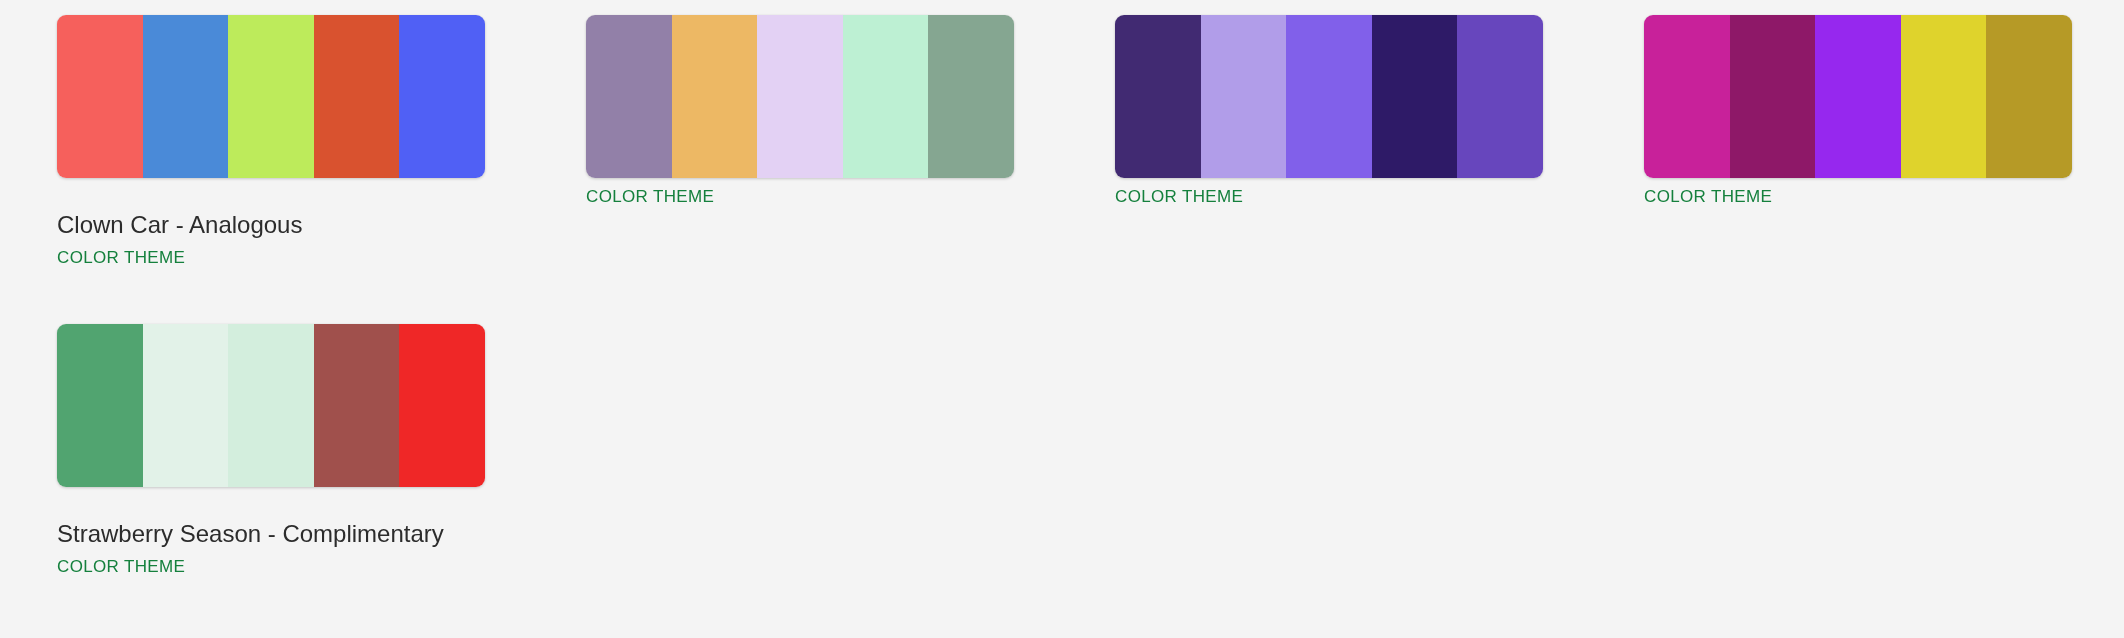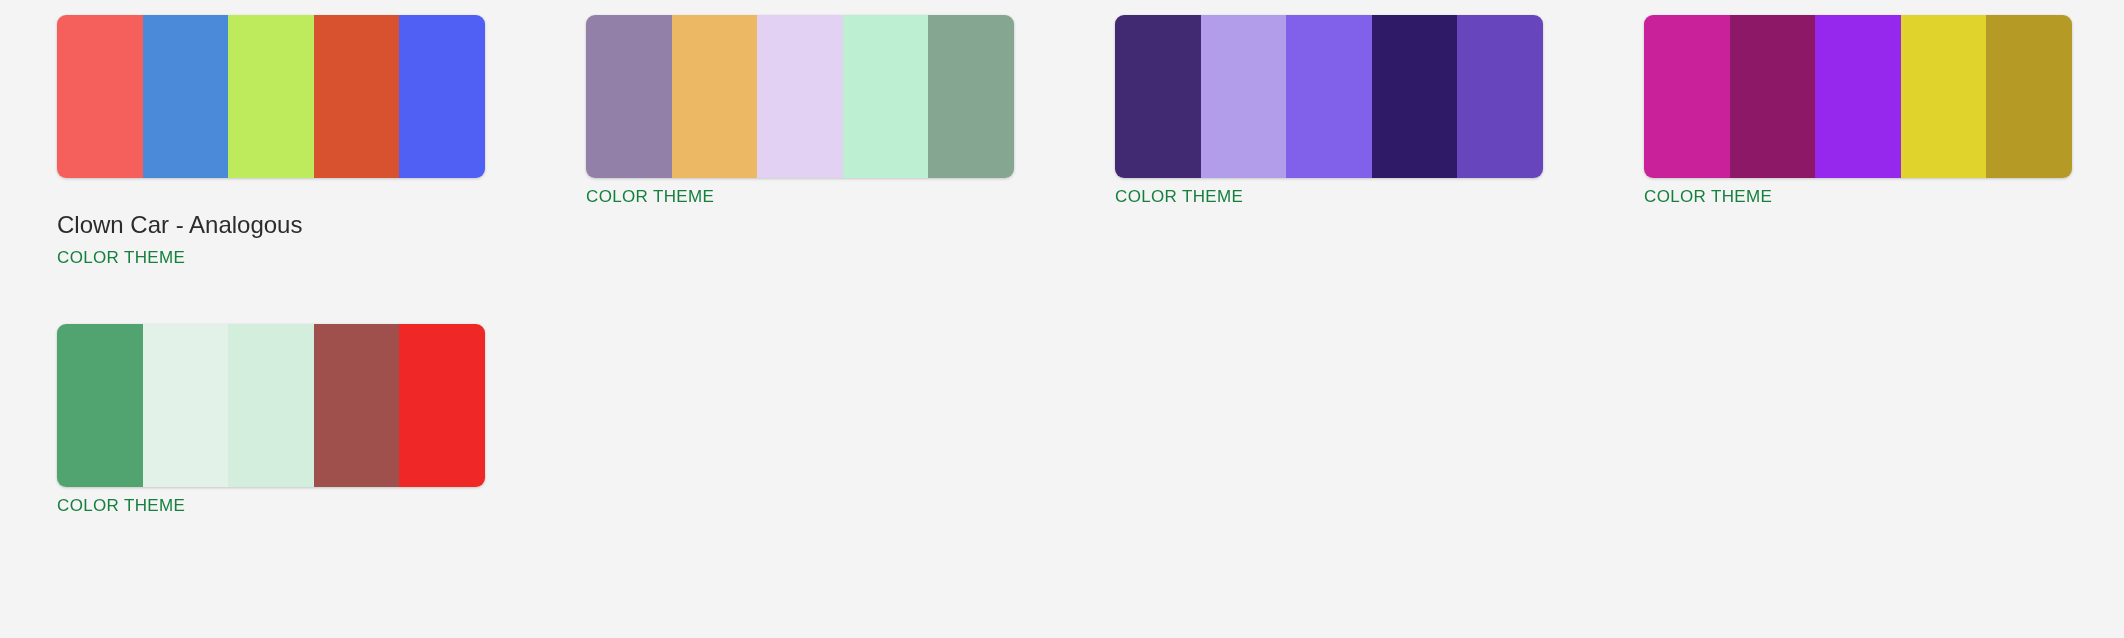--- a/index.html
+++ b/index.html
@@ -105,15 +105,16 @@
       <div class="card-subtitle">COLOR THEME</div>
     </div>
     <div class="theme-card">
       <div class="swatch-strip">
         <div class="swatch-chip" title="#51a470" style="background: rgb(81, 164, 112);"></div>
         <div class="swatch-chip" title="#e2f2e8" style="background: rgb(226, 242, 232);"></div>
         <div class="swatch-chip" title="#d3eedd" style="background: rgb(211, 238, 221);"></div>
         <div class="swatch-chip" title="#a0504c" style="background: rgb(160, 80, 76);"></div>
         <div class="swatch-chip" title="#ef2727" style="background: rgb(239, 39, 39);"></div>
       </div>
+      <div class="card-title">Strawberry Season - Complimentary</div>
       <div class="card-subtitle">COLOR THEME</div>
     </div>
   </main>
 
 </body></html>

